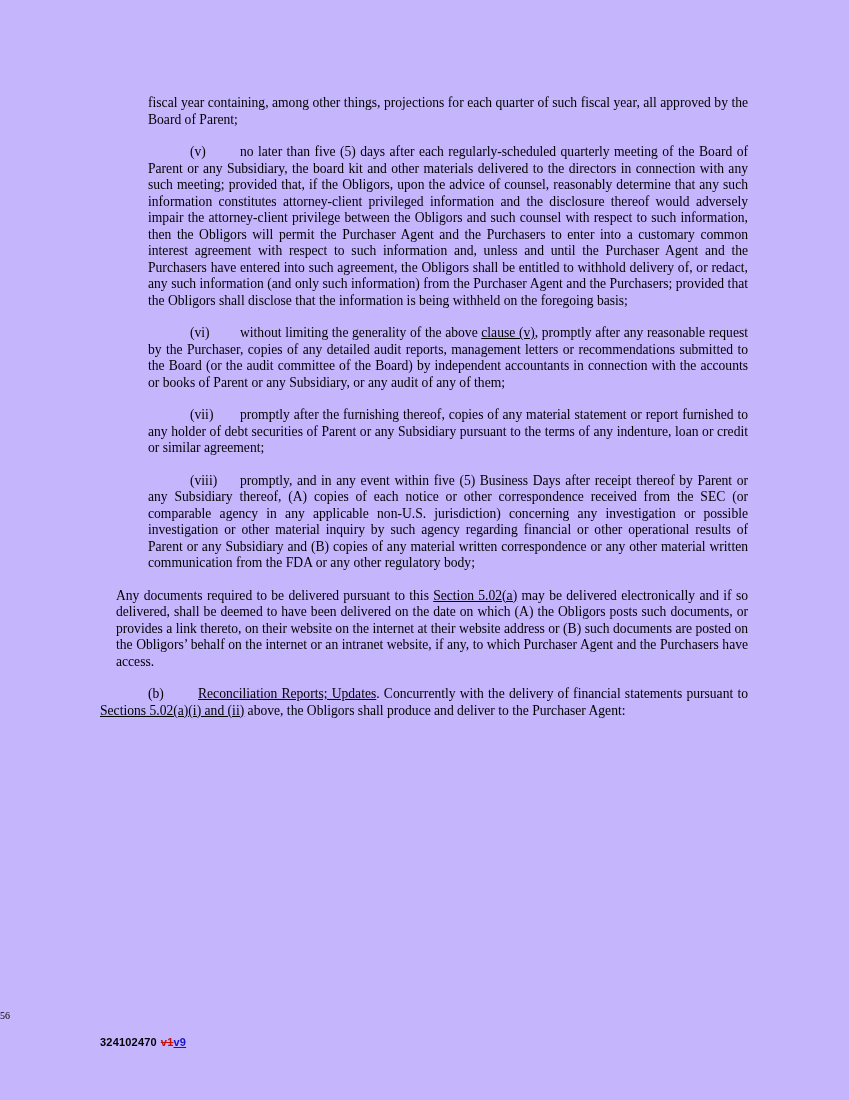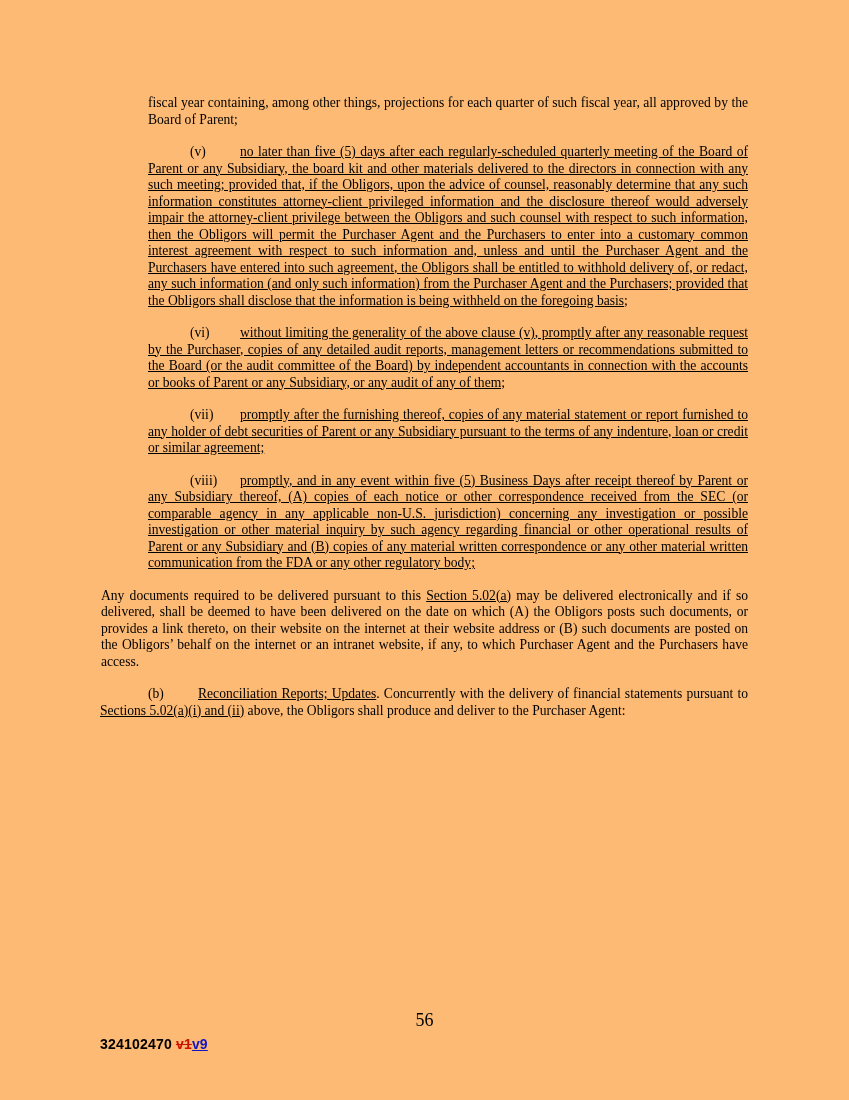--- a/index.html
+++ b/index.html
@@ -1,65 +1,64 @@
 <!DOCTYPE html>
 <html><head>
 <meta charset="utf-8">
 <style>
   html, body { margin: 0; padding: 0; background: #ffffff; }
   .page {
     position: relative;
     width: 849px;
     height: 1100px;
-    background: #fdba74;
+    background: #c4b5fd;
     font-family: "Liberation Serif", serif;
     color: #000000;
     overflow: hidden;
   }
   .content {
     position: absolute;
     left: 100px;
     top: 95px;
     width: 648px;
   }
   p.para {
     margin: 0 0 16px 0;
     font-size: 13.6px;
     line-height: 16.5px;
     text-align: justify;
     hyphens: none;
   }
   p.para:last-child { margin-bottom: 0; }
   
   p.block { margin-left: 48px; }
-  p.clause { margin-left: 48px; text-indent: 42px; text-decoration: underline; }
+  p.clause { margin-left: 48px; text-indent: 42px; }
   
-  p.flush { margin-left: 1px; text-indent: 0; }
+  p.flush { margin-left: 16px; text-indent: 0; }
   
   p.body-indent { margin-left: 0; text-indent: 48px; }
   .clause-marker {
     display: inline-block;
     width: 50px;
     text-indent: 0;
   }
   .u { text-decoration: underline; }
   .page-number {
     position: absolute;
     top: 1010px;
     left: 0;
     width: 100%;
-    text-align: center;
-    font-size: 18px;
+    font-size: 10px;
   }
   .doc-footer {
     position: absolute;
     left: 100px;
     top: 1036px;
     font-family: "Liberation Sans", sans-serif;
-    font-size: 14px;
+    font-size: 11px;
     font-weight: bold;
     letter-spacing: 0.2px;
   }
   .doc-footer .doc-id { margin-right: 4px; color: #000000; }
   .doc-footer .old-ver {
     color: #cc1100;
     text-decoration: line-through;
   }
   .doc-footer .new-ver {
     color: #1414c8;

